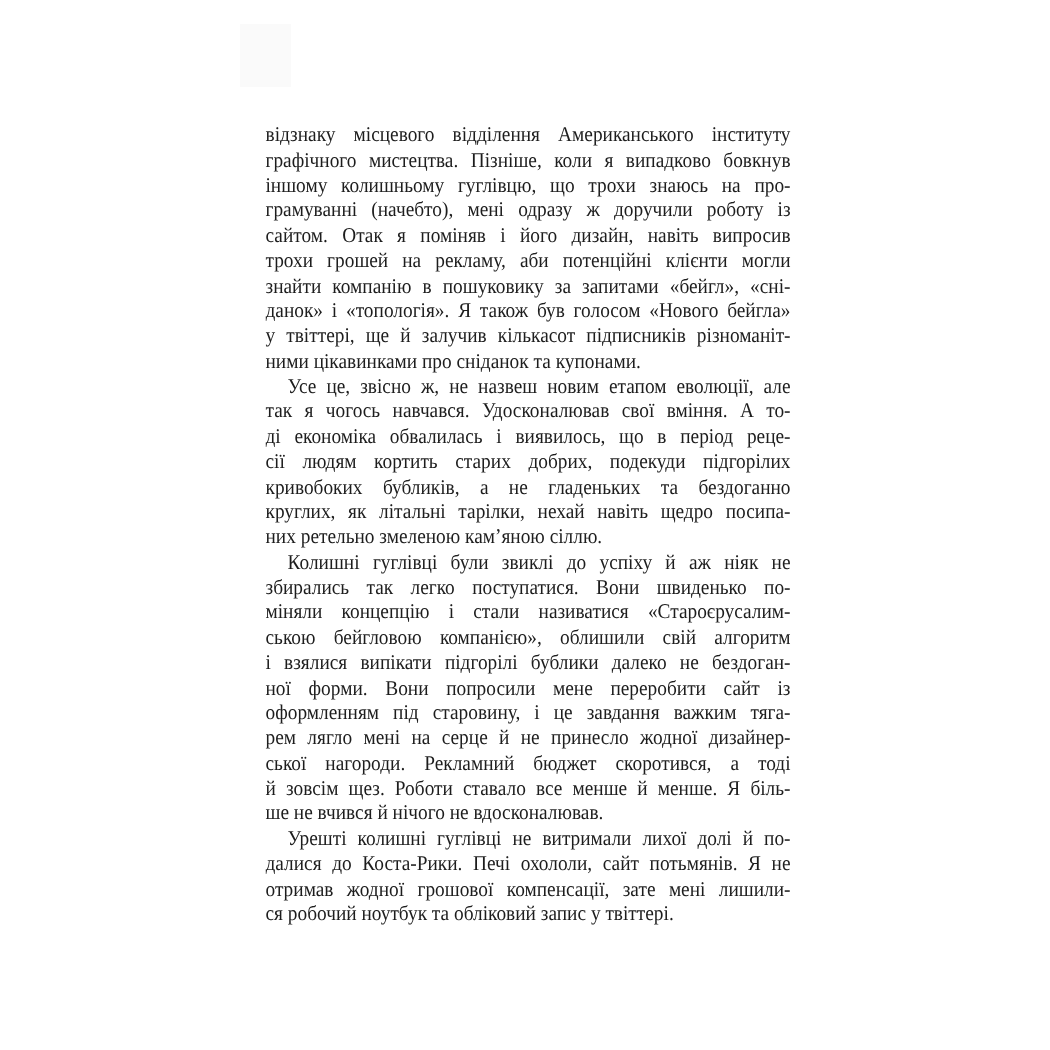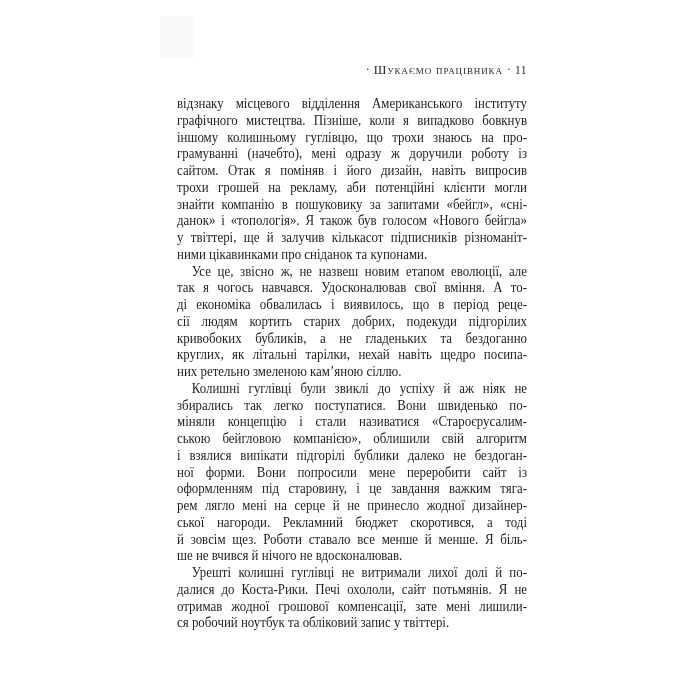--- a/index.html
+++ b/index.html
@@ -84,23 +84,20 @@
   .para.indent .line:first-child {
     text-indent: 16px;
   }
 </style>
 </head>
 <body>
 
 <div class="screen">
   <div class="artifact"></div>
   <div class="page-col">
-    <div class="running-header">
-      <span class="sep">·</span><span class="title">Шукаємо працівника</span><span class="sep">·</span><span class="pagenum">11</span>
-    </div>
     <div class="text-body">
         <div class="para">
           <div class="line">відзнаку місцевого відділення Американського інституту</div>
           <div class="line">графічного мистецтва. Пізніше, коли я випадково бовкнув</div>
           <div class="line">іншому колишньому гуглівцю, що трохи знаюсь на про-</div>
           <div class="line">грамуванні (начебто), мені одразу ж доручили роботу із</div>
           <div class="line">сайтом. Отак я поміняв і його дизайн, навіть випросив</div>
           <div class="line">трохи грошей на рекламу, аби потенційні клієнти могли</div>
           <div class="line">знайти компанію в пошуковику за запитами «бейгл», «сні-</div>
           <div class="line">данок» і «топологія». Я також був голосом «Нового бейгла»</div>

